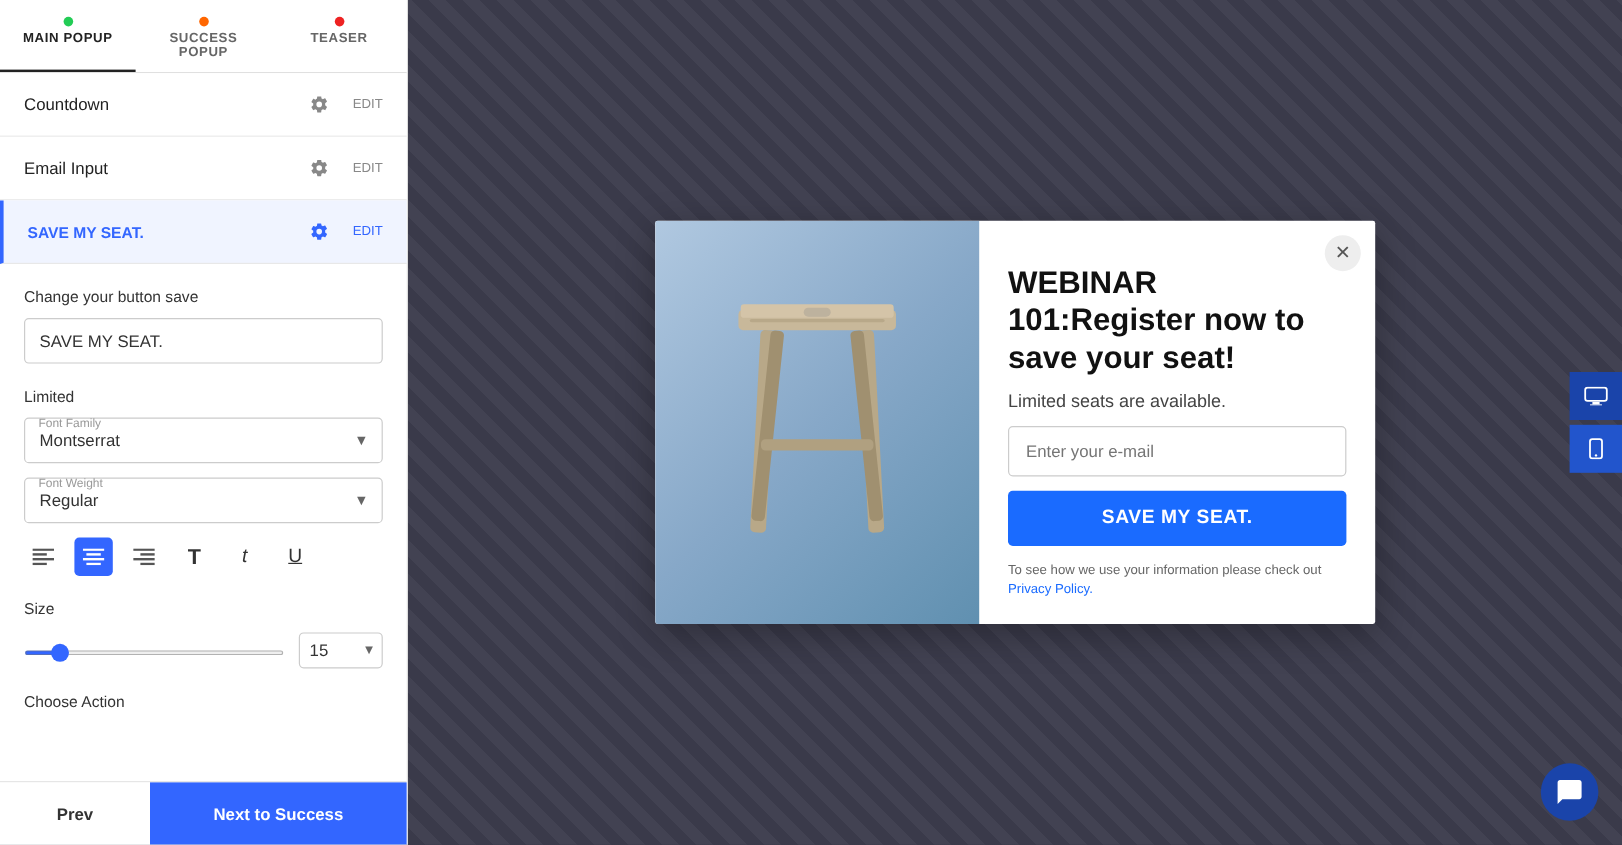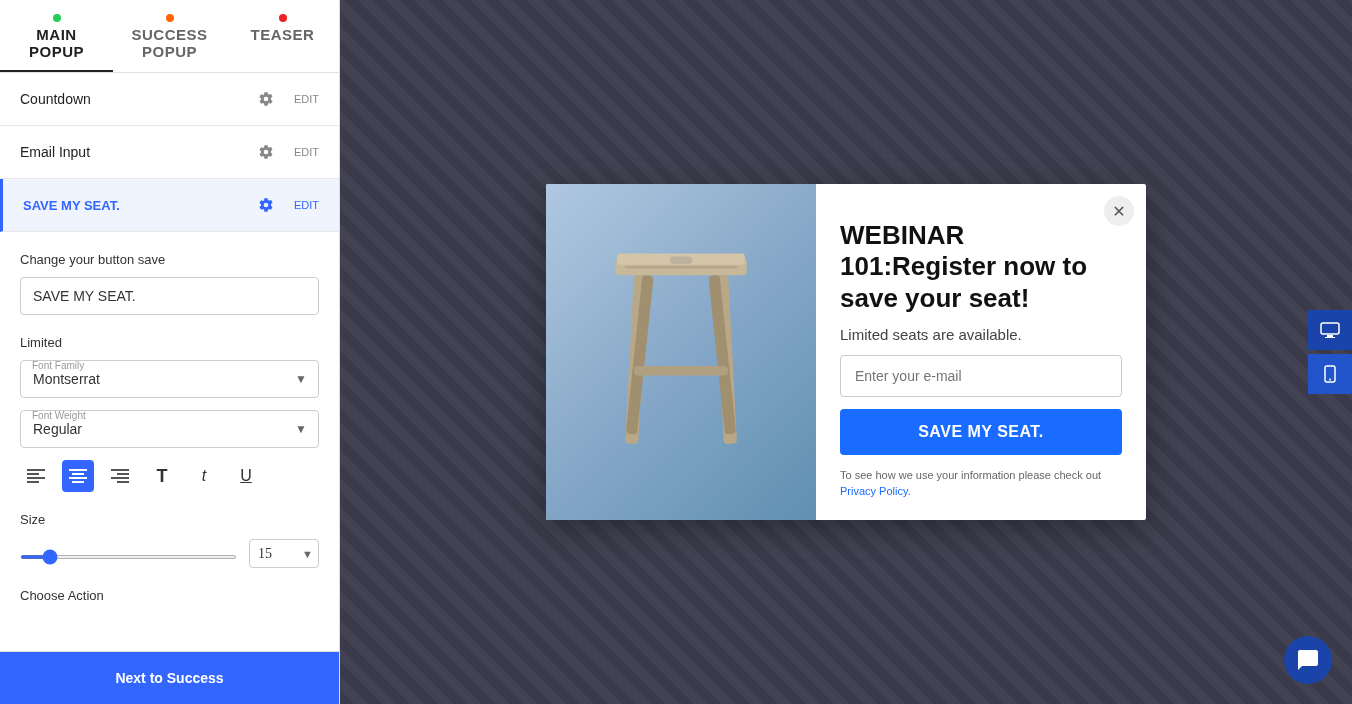--- a/index.html
+++ b/index.html
@@ -27,21 +27,21 @@
     
     .tabs {
       display: flex;
       border-bottom: 1px solid #e0e0e0;
       background: #fff;
     }
     .tab {
       flex: 1;
       padding: 14px 8px 10px;
       text-align: center;
-      font-size: 15px;
+      font-size: 11px;
       font-weight: 600;
       letter-spacing: 0.5px;
       color: #666;
       cursor: pointer;
       position: relative;
       text-transform: uppercase;
     }
     .tab.active {
       color: #222;
       border-bottom: 2px solid #222;
@@ -215,21 +215,20 @@
       width: 100%;
       border: 1px solid #ccc;
       border-radius: 4px;
       padding: 6px 8px;
       font-size: 14px;
       color: #333;
       appearance: none;
       background: #fff;
       cursor: pointer;
       outline: none;
-      font-family: Liberation Serif, serif;
     }
     .size-select-arrow {
       position: absolute;
       right: 6px;
       top: 50%;
       transform: translateY(-50%);
       pointer-events: none;
       color: #666;
       font-size: 11px;
     }
@@ -548,20 +547,21 @@
         </select>
         <span class="size-select-arrow">▼</span>
       </div>
     </div>
 
     <div class="choose-action-label">Choose Action</div>
 
   </div>
 
   <div class="bottom-bar">
+    <button class="prev-btn">Prev</button>
     <button class="next-btn">Next to Success</button>
   </div>
 </div>
 
 <div class="main-area">
 
   <div class="popup-modal">
 
     <div class="popup-image">
       <svg viewBox="0 0 200 320">

